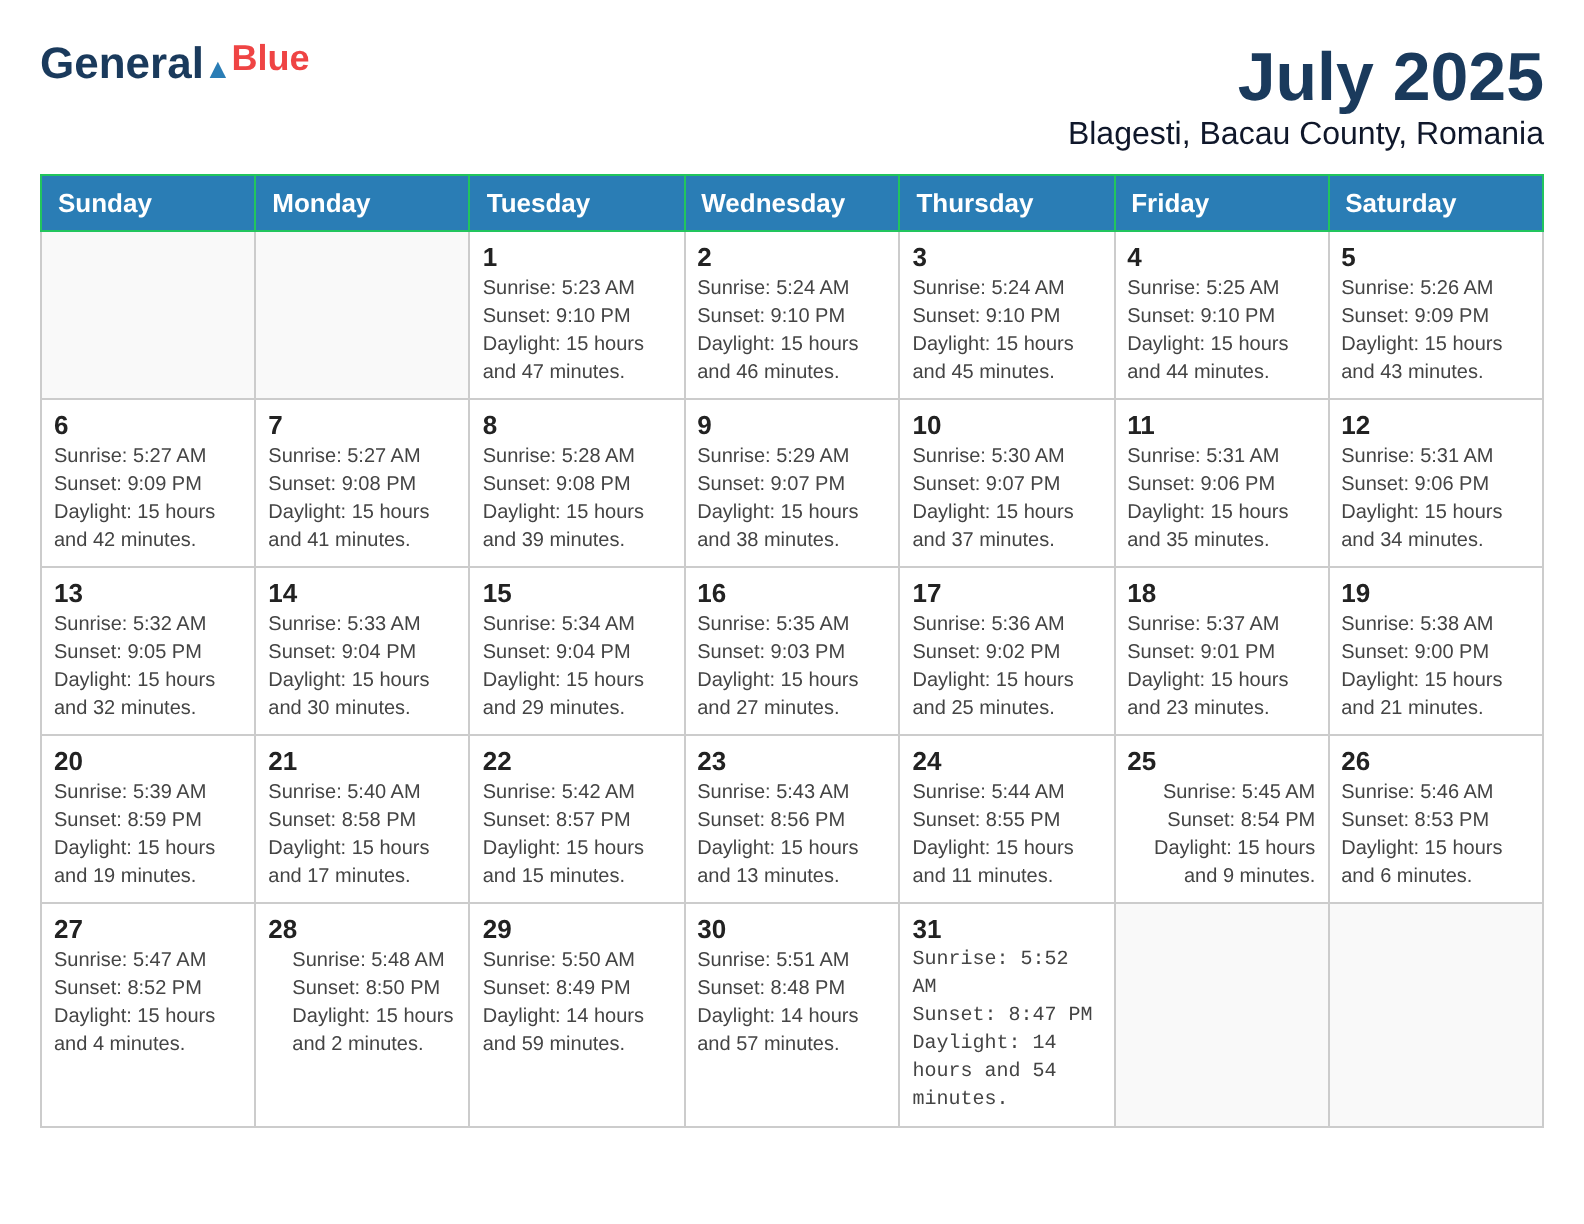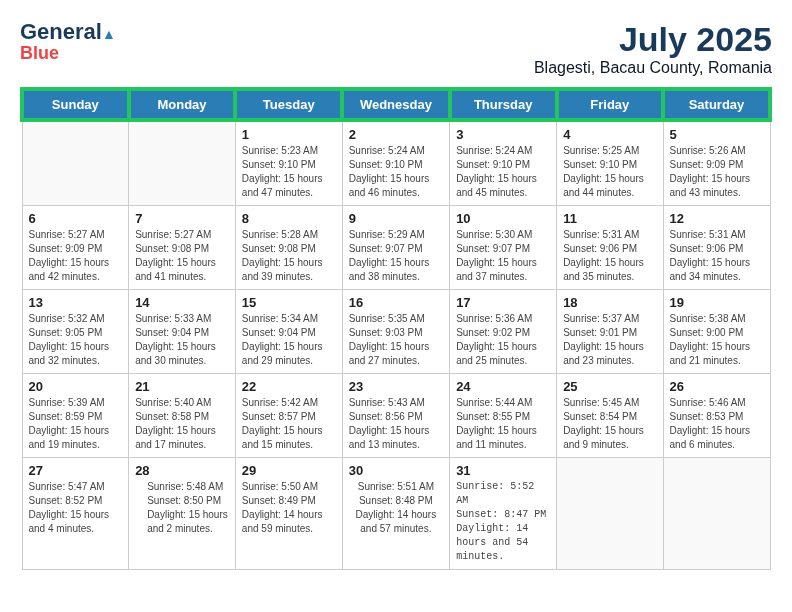--- a/index.html
+++ b/index.html
@@ -11,21 +11,21 @@
       padding: 20px;
     }
     .header {
       display: flex;
       justify-content: space-between;
       align-items: flex-start;
       margin-bottom: 10px;
     }
     .logo {
       display: flex;
-      flex-direction: column;
+      flex-direction: row;
       align-items: flex-start;
     }
     .logo-text {
       font-size: 22px;
       font-weight: bold;
       color: #1a3a5c;
       line-height: 1.1;
     }
     .title-block {
       text-align: right;
@@ -44,22 +44,22 @@
       width: 100%;
       border-collapse: collapse;
       border: 1px solid #ccc;
     }
     .calendar th {
       background-color: #2a7db5;
       color: #fff;
       font-size: 13px;
       font-weight: bold;
       padding: 6px 8px;
-      text-align: center;
-      border: 4px solid #22c55e;
+      text-align: left;
+      border: 1px solid #22c55e;
     }
     .calendar td {
       border: 1px solid #ccc;
       vertical-align: top;
       padding: 5px 6px;
       width: 108px;
       min-height: 80px;
       font-size: 10.5px;
       color: #333;
       background: #fff;
@@ -259,21 +259,21 @@
 Daylight: 15 hours and 13 minutes.</div>
         </td>
         <td>
           <span class="day-num">24</span>
           <div class="day-info" style="white-space: pre-line;">Sunrise: 5:44 AM
 Sunset: 8:55 PM
 Daylight: 15 hours and 11 minutes.</div>
         </td>
         <td>
           <span class="day-num">25</span>
-          <div class="day-info" style="white-space: pre-line;">Sunrise: 5:45 AM
+          <div class="day-info" style="white-space: pre-line; text-align: right;">Sunrise: 5:45 AM
 Sunset: 8:54 PM
 Daylight: 15 hours and 9 minutes.</div>
         </td>
         <td>
           <span class="day-num">26</span>
           <div class="day-info" style="white-space: pre-line;">Sunrise: 5:46 AM
 Sunset: 8:53 PM
 Daylight: 15 hours and 6 minutes.</div>
         </td>
       </tr>
@@ -291,21 +291,21 @@
 Daylight: 15 hours and 2 minutes.</div>
         </td>
         <td>
           <span class="day-num">29</span>
           <div class="day-info" style="white-space: pre-line;">Sunrise: 5:50 AM
 Sunset: 8:49 PM
 Daylight: 14 hours and 59 minutes.</div>
         </td>
         <td>
           <span class="day-num">30</span>
-          <div class="day-info" style="white-space: pre-line; text-align: center;">Sunrise: 5:51 AM
+          <div class="day-info" style="white-space: pre-line;">Sunrise: 5:51 AM
 Sunset: 8:48 PM
 Daylight: 14 hours and 57 minutes.</div>
         </td>
         <td>
           <span class="day-num">31</span>
           <div class="day-info" style="white-space: pre-line; font-family: Liberation Mono, monospace;">Sunrise: 5:52 AM
 Sunset: 8:47 PM
 Daylight: 14 hours and 54 minutes.</div>
         </td>
         <td class="empty"></td>

